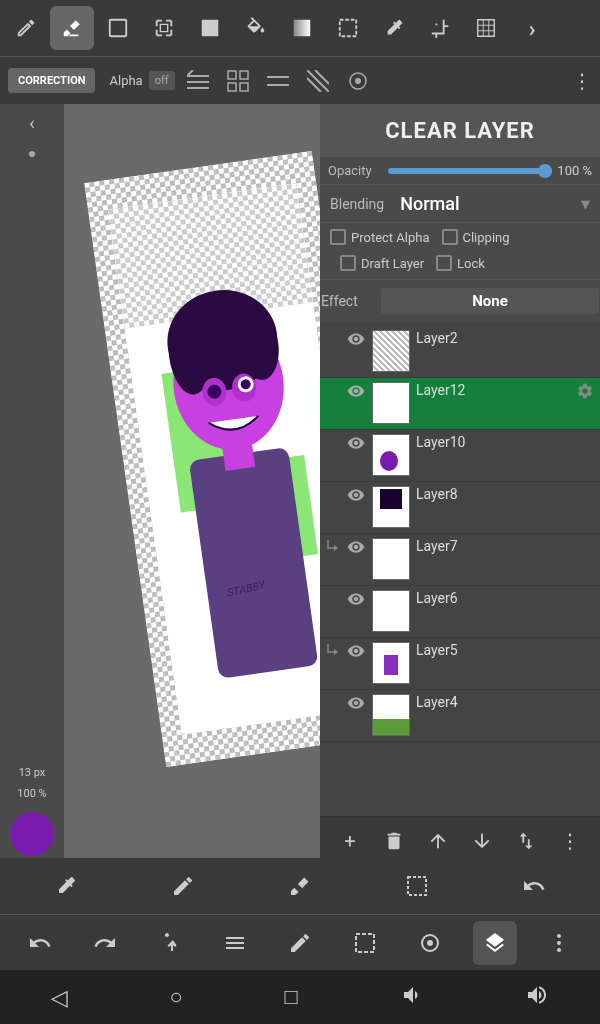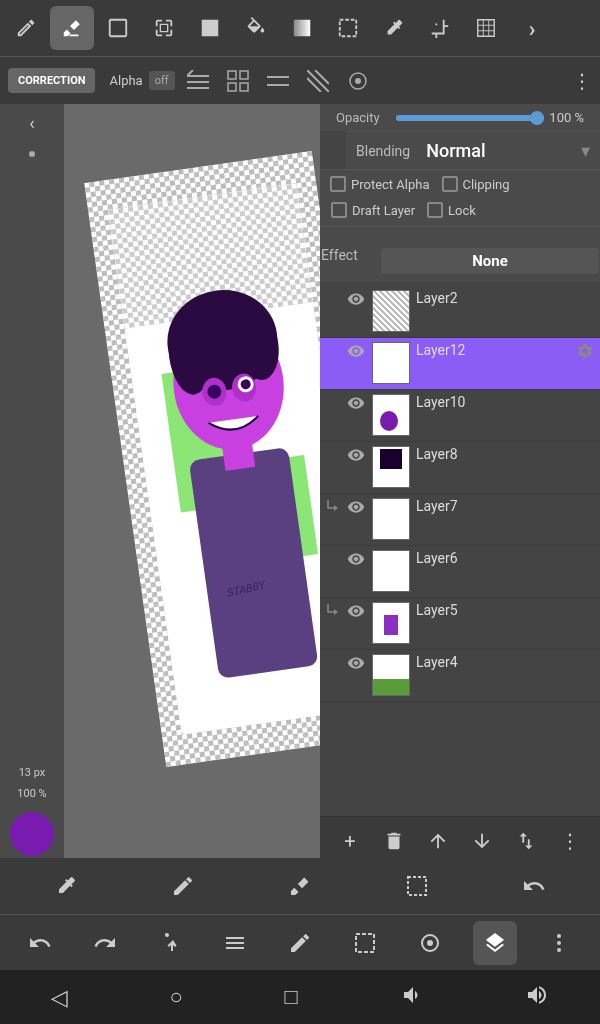--- a/index.html
+++ b/index.html
@@ -181,21 +181,21 @@
       font-size: 22px;
       font-weight: bold;
       color: #eee;
       letter-spacing: 1px;
     }
 
     
     .opacity-row {
       display: flex;
       align-items: center;
-      padding: 6px 16px;
+      padding: 6px 8px;
       background: #4a4a4a;
     }
     .opacity-text {
       color: #bbb;
       font-size: 13px;
       min-width: 60px;
     }
     .opacity-slider-track {
       flex: 1;
       height: 6px;
@@ -226,21 +226,20 @@
     }
 
     
     .blending-row {
       display: flex;
       align-items: center;
       padding: 8px 10px;
       background: #4a4a4a;
       gap: 8px;
       border-top: 1px solid #555;
-      margin-left: 26px;
     }
     .blending-label {
       color: #bbb;
       font-size: 14px;
     }
     .blending-value {
       color: #fff;
       font-size: 18px;
       font-weight: 500;
       margin-left: 8px;
@@ -271,21 +270,21 @@
     .checkbox-box {
       width: 16px;
       height: 16px;
       border: 2px solid #888;
       background: transparent;
       border-radius: 2px;
     }
     .checkboxes-row2 {
       display: flex;
       align-items: center;
-      padding: 4px 11px 8px;
+      padding: 4px 20px 8px;
       gap: 12px;
       background: #4a4a4a;
     }
 
     
     .effect-row {
       display: flex;
       align-items: center;
       padding: 8px 1px;
       background: #4a4a4a;
@@ -299,38 +298,37 @@
     }
     .effect-value {
       flex: 1;
       text-align: center;
       color: #fff;
       font-size: 15px;
       font-weight: bold;
       background: #555;
       padding: 4px 0;
       border-radius: 3px;
-      margin-top: 13px;
     }
 
     
     .layers-list {
       flex: 1;
       overflow-y: auto;
       background: #444;
     }
     .layer-item {
       display: flex;
       padding: 4px 6px;
       height: 52px;
       border-bottom: 1px solid #3a3a3a;
       gap: 6px;
       cursor: pointer;
     }
-    .layer-item.active { background: #8b5cf6; }
+    .layer-item.active { background: #15803d; }
     .layer-indent {
       width: 14px;
       color: #888;
       font-size: 12px;
       flex-shrink: 0;
     }
     .layer-eye {
       color: #aaa;
       font-size: 16px;
       width: 20px;
@@ -622,20 +620,21 @@
         <text x="85" y="430" fill="#3a2060" font-size="11" font-style="italic" transform="rotate(-5,85,430)">STABBY</text>
 
         <rect x="100" y="275" width="30" height="30" fill="#c840e0"></rect>
       </svg>
     </div>
   </div>
 </div>
 
 <div class="right-panel">
 
+  <div class="clear-layer-banner">CLEAR LAYER</div>
 
   <div class="opacity-row">
     <div class="opacity-text">Opacity</div>
     <div class="opacity-slider-track">
       <div class="opacity-slider-fill" style="width:100%;"></div>
       <div class="opacity-thumb"></div>
     </div>
     <div class="opacity-val">100 %</div>
   </div>
 

